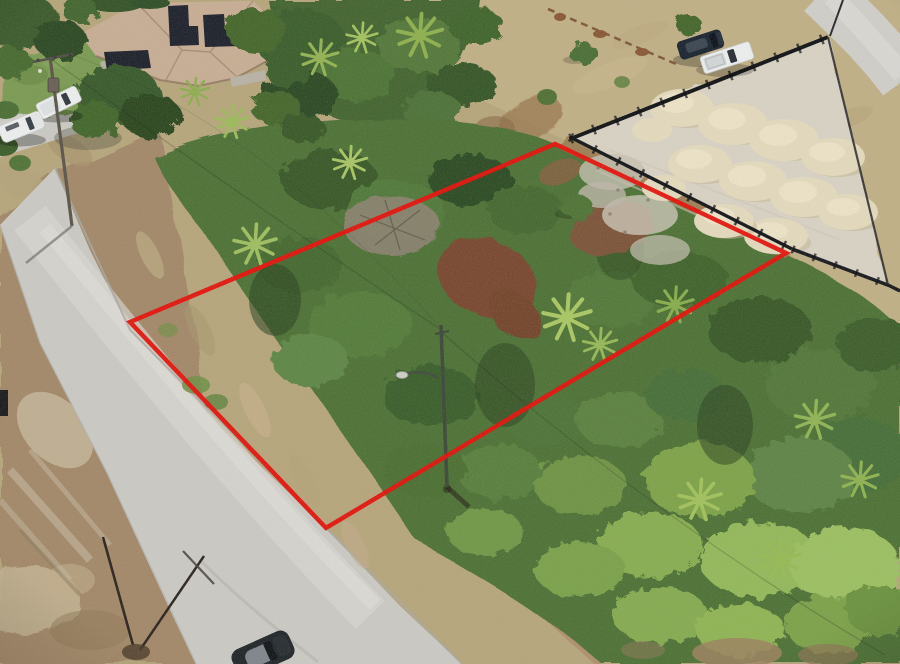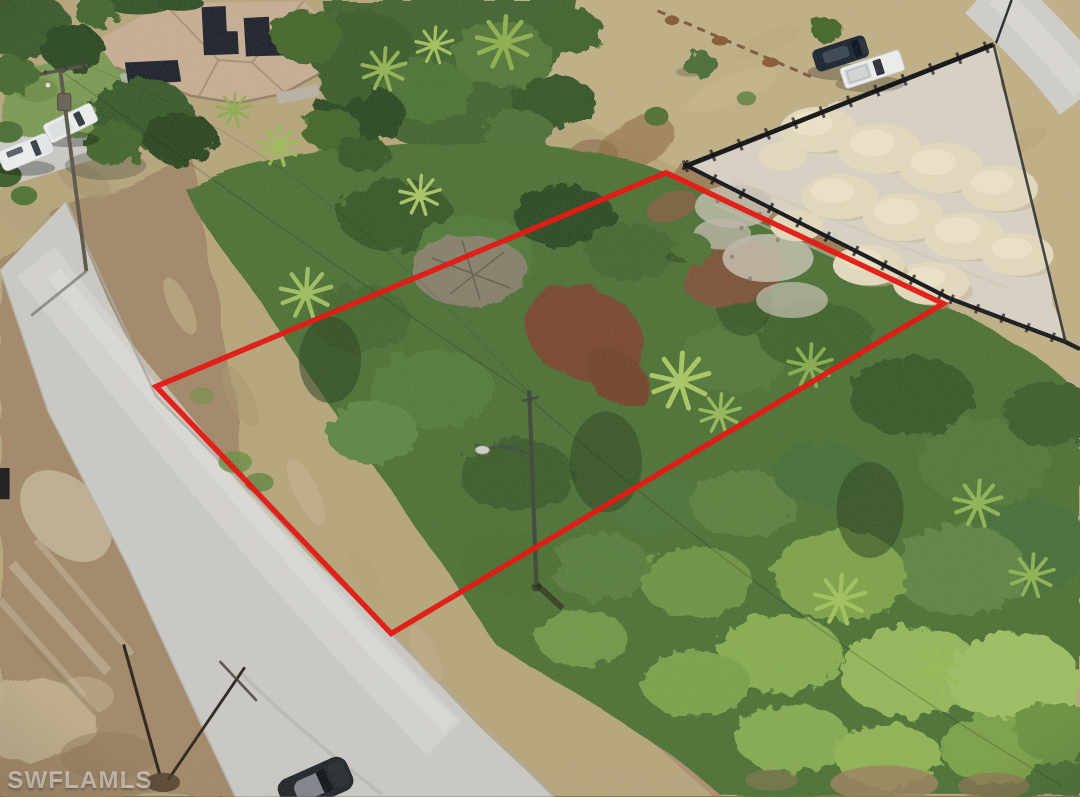--- a/index.html
+++ b/index.html
@@ -409,14 +409,13 @@
     <rect x="267" y="644" width="8" height="20" rx="2.5" fill="#14181c"></rect>
     <rect x="277" y="643.5" width="14" height="21" rx="4" fill="#2a3034"></rect>
   </g>
 
   <polygon fill="none" stroke-linejoin="miter" opacity="0.96" points="130,322 555,144 786,253 326,528" stroke="#e3150f" stroke-width="4.5"></polygon>
 
   <rect x="0" y="0" width="900" height="664" filter="url(#grain)" opacity="0.3"></rect>
   <rect x="0" y="0" width="900" height="664" fill="url(#vig)"></rect>
 </svg>
 
-<div class="watermark">SWFLAMLS</div>
 </div>
 
 </body></html>

